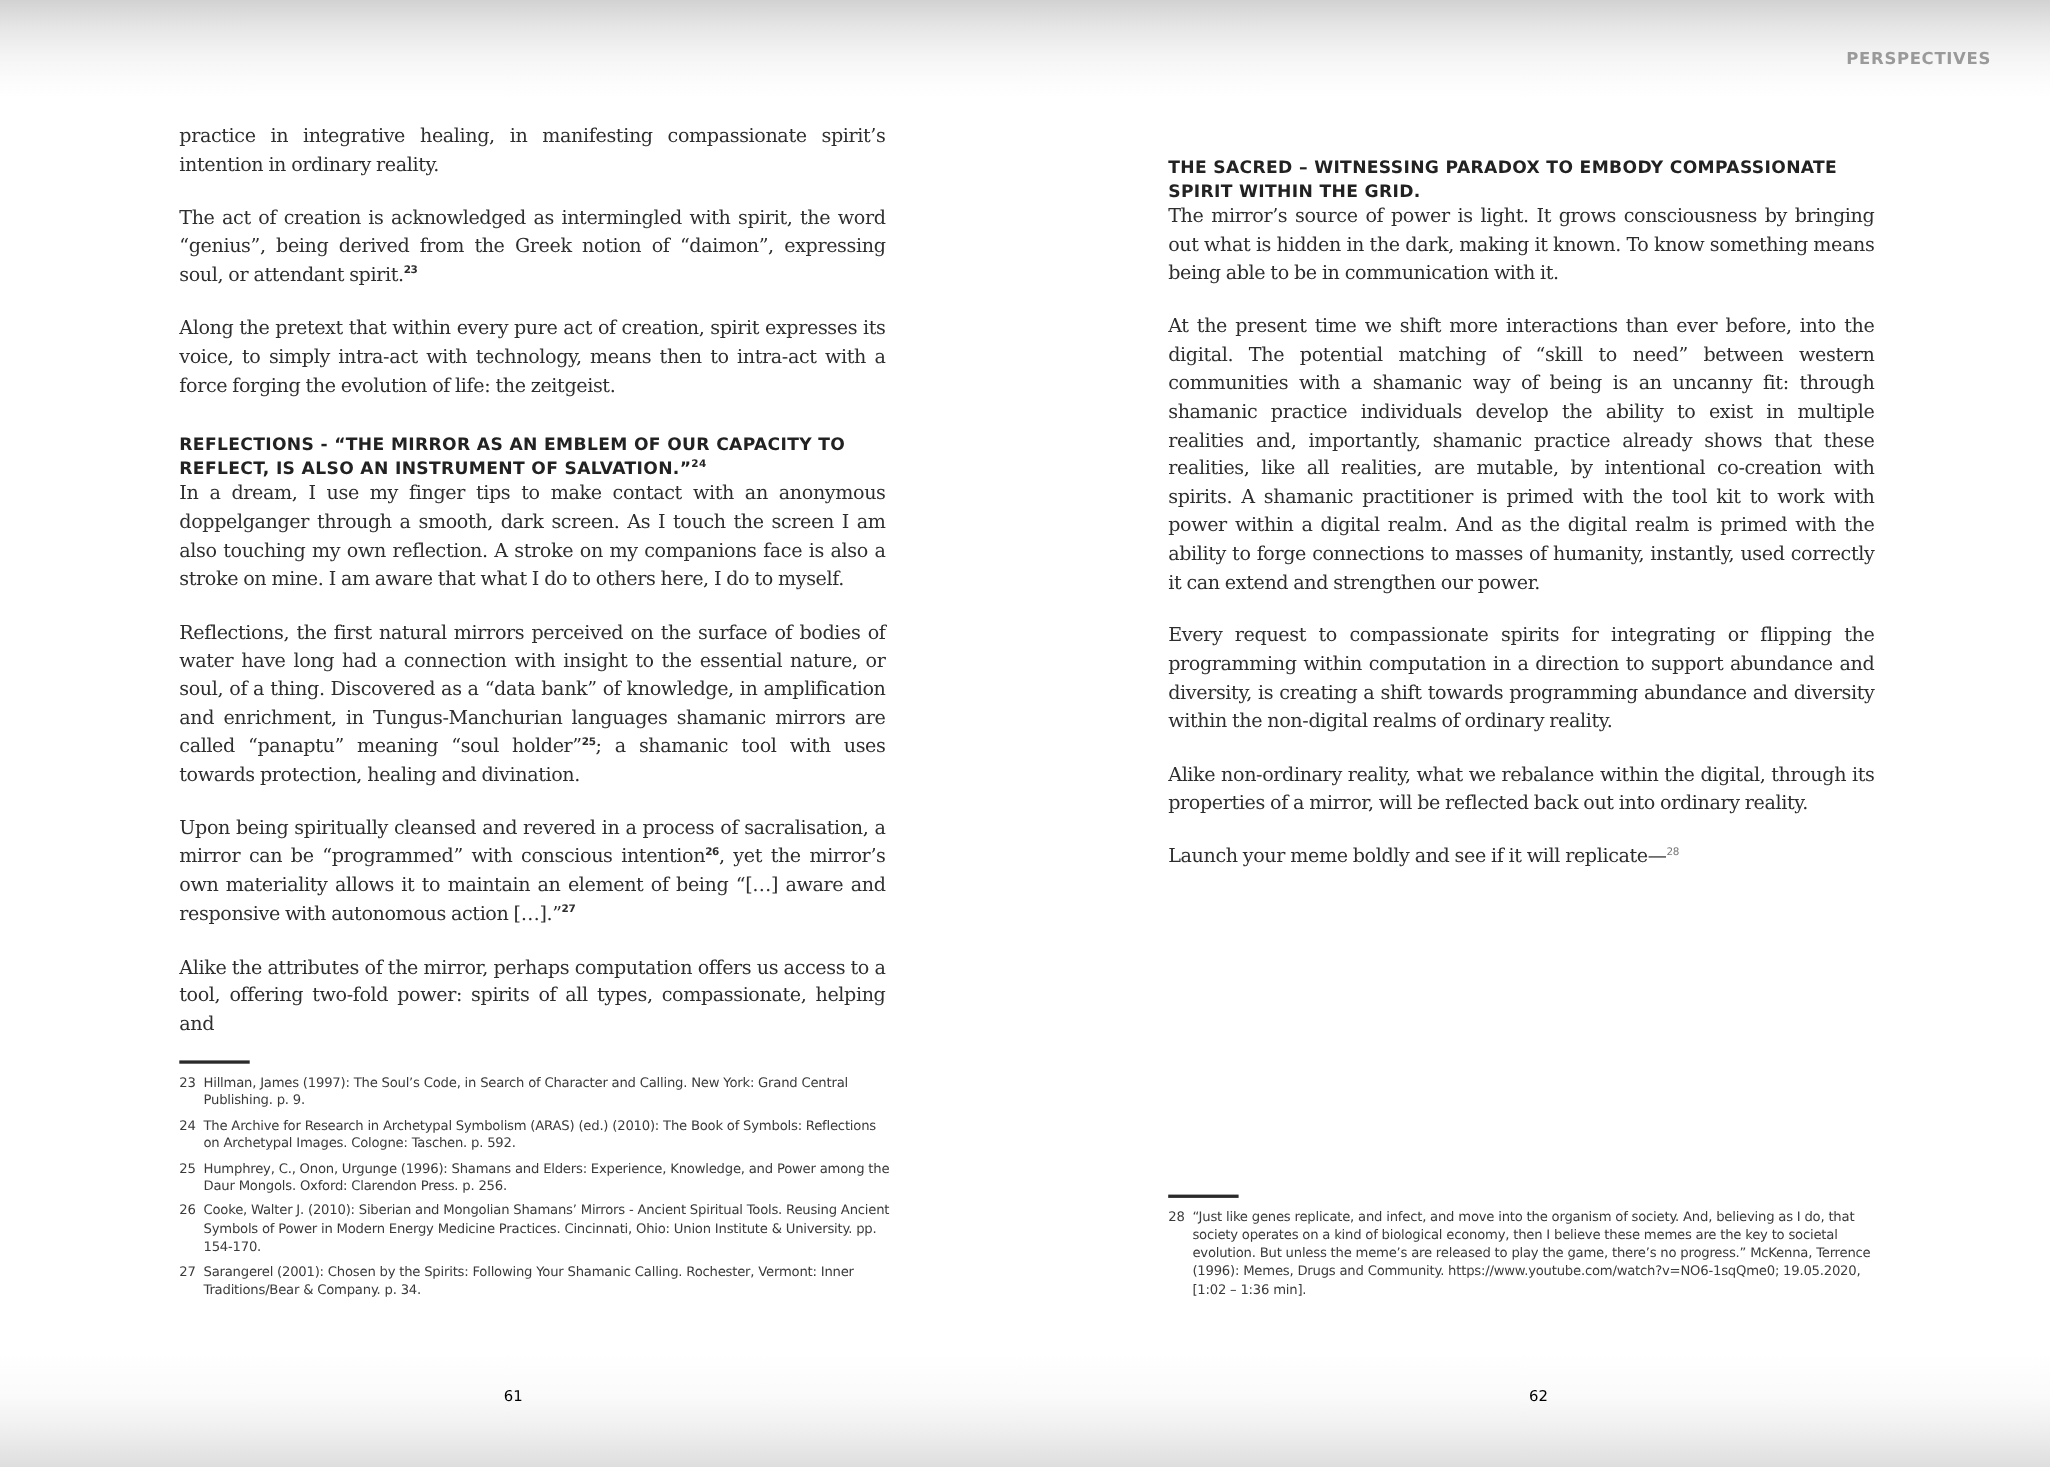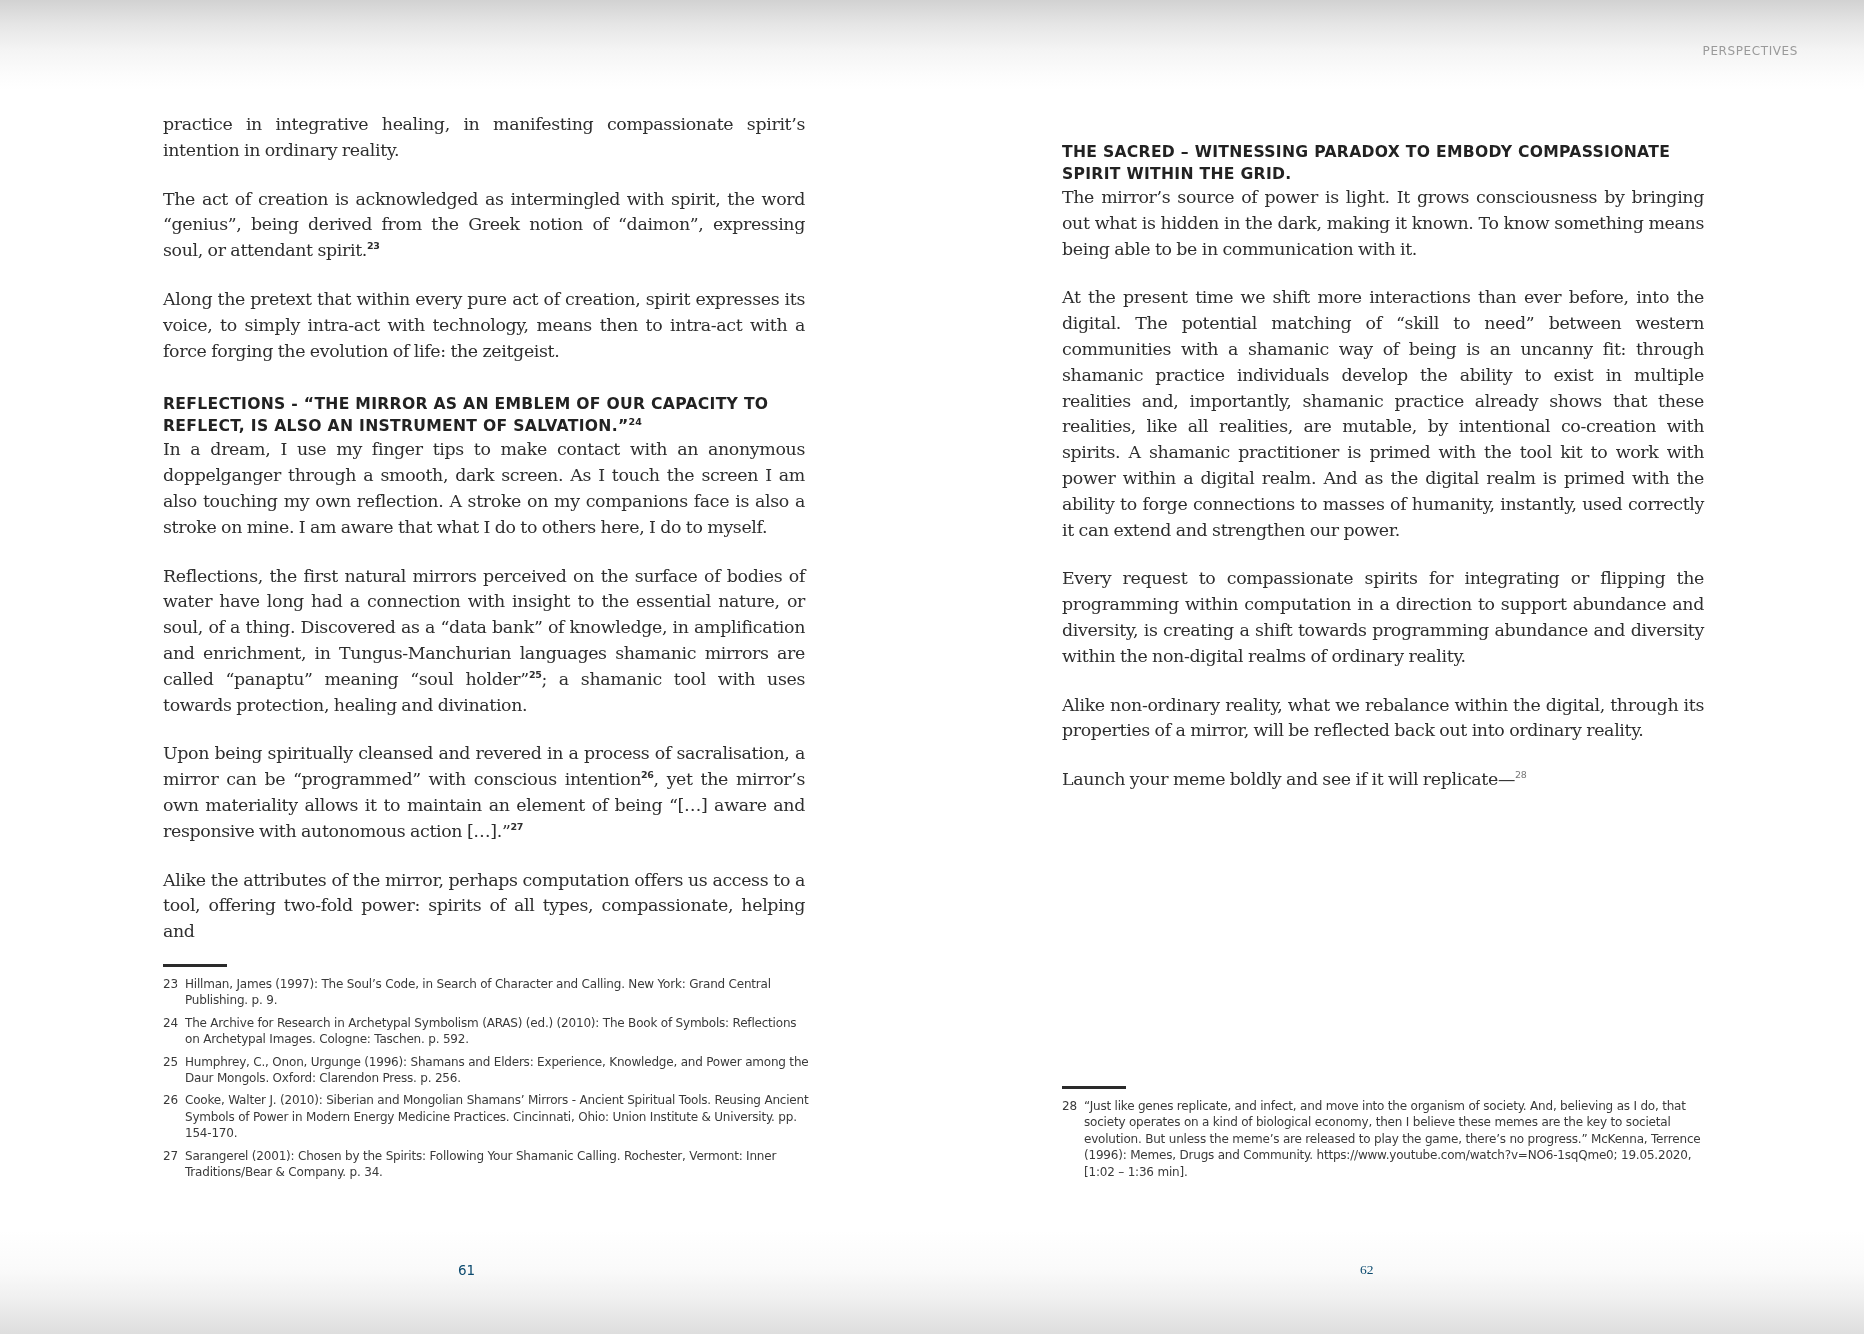--- a/index.html
+++ b/index.html
@@ -12,24 +12,24 @@
       position: relative;
       overflow: hidden;
       background: linear-gradient(to bottom,
         #d2d2d2 0px, #e6e6e6 25px, #f4f4f4 50px, #fcfcfc 75px, #ffffff 90px,
         #ffffff 1230px, #fafafa 1270px, #efefef 1300px, #dedede 1334px);
       color: #2b2b2b;
     }
     .running-head {
       position: absolute;
       top: 44px;
-      right: 66px;
+      right: 54px;
       font-family: "DejaVu Sans", sans-serif;
-      font-size: 12px;
-      font-weight: normal;
+      font-size: 15px;
+      font-weight: bold;
       letter-spacing: 0.6px;
       color: #9a9a9a;
     }
     .page {
       position: absolute;
       top: 112px;
       width: 642px;
     }
     .page-left { left: 163px; }
     .page-right { left: 1062px; }
@@ -83,21 +83,21 @@
     .fn-num {
       width: 22px;
       flex: 0 0 22px;
     }
     .fn-text { flex: 1; }
     .page-number {
       position: absolute;
       top: 1262px;
       font-family: "DejaVu Sans", sans-serif;
       font-size: 13.5px;
-      color: #0c4a6e;
+      color: #000000;
     }
   </style>
 </head>
 <body>
 
 <div class="running-head">PERSPECTIVES</div>
 
 <div class="page page-left body-text">
   <p><span>practice in integrative healing, in manifesting compassionate spirit’s intention in ordinary reality.</span></p>
   <p><span>The act of creation is acknowledged as intermingled with spirit, the word “genius”, being derived from the Greek notion of “daimon”, expressing soul, or attendant spirit.</span><sup>23</sup></p>
@@ -145,13 +145,13 @@
 </div>
 
 <div class="fn-rule" style="left:1062px; top:1086px;"></div>
 <div class="footnotes" style="left:1062px; top:1098px;">
   <div class="fn">
       <span class="fn-num">28</span>
       <span class="fn-text">“Just like genes replicate, and infect, and move into the organism of society. And, believing as I do, that society operates on a kind of biological economy, then I believe these memes are the key to societal evolution. But unless the meme’s are released to play the game, there’s no progress.” McKenna, Terrence (1996): Memes, Drugs and Community.  https://www.youtube.com/watch?v=NO6-1sqQme0; 19.05.2020, [1:02 – 1:36 min].</span>
     </div>
 </div>
 
-<div class="page-number" style="left:1360px;font-family:Liberation Serif, serif;">62</div>
+<div class="page-number" style="left:1390px;">62</div>
 
 </body></html>

